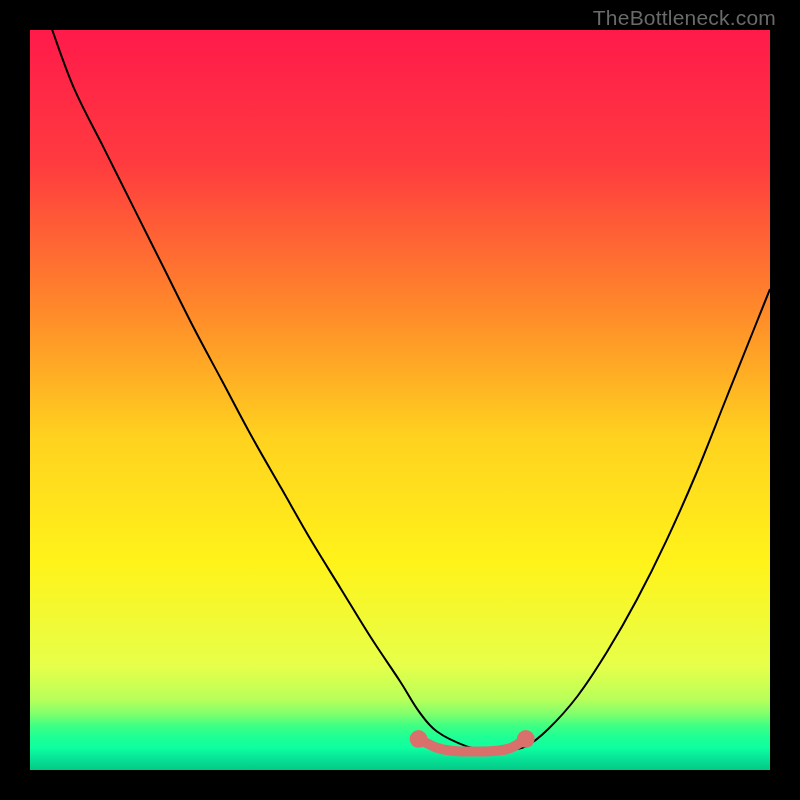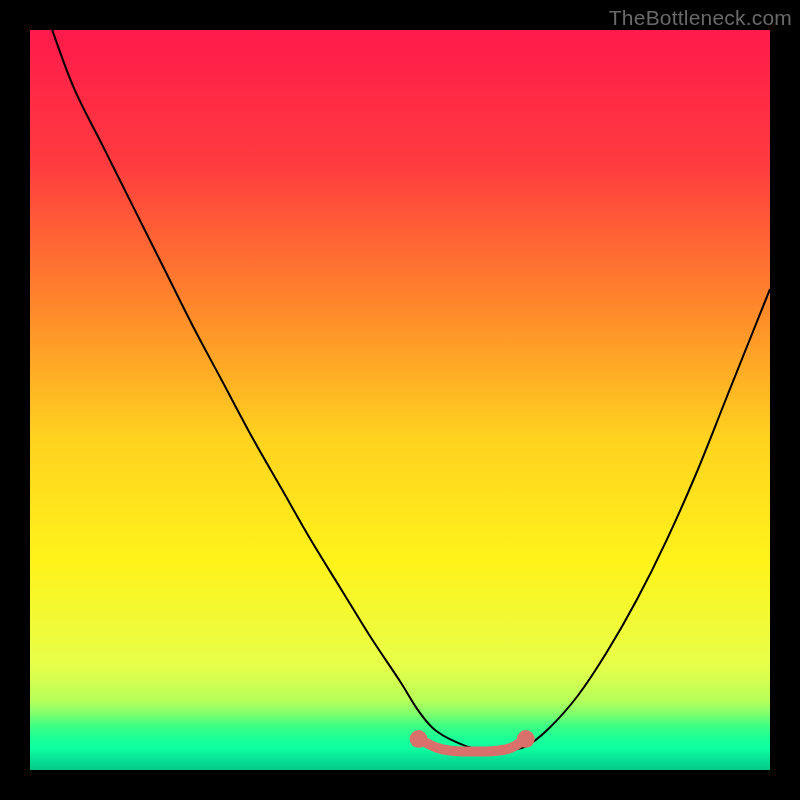--- a/index.html
+++ b/index.html
@@ -21,21 +21,21 @@
     position: absolute;
     left: 30px;
     top: 30px;
     width: 740px;
     height: 740px;
     overflow: hidden;
   }
   .watermark {
     position: absolute;
     top: 6px;
-    right: 8px;
+    right: 24px;
     color: #6a6a6a;
     font-size: 21px;
     font-weight: 400;
     letter-spacing: 0.2px;
     user-select: none;
   }
 </style>
 </head>
 <body>
 

